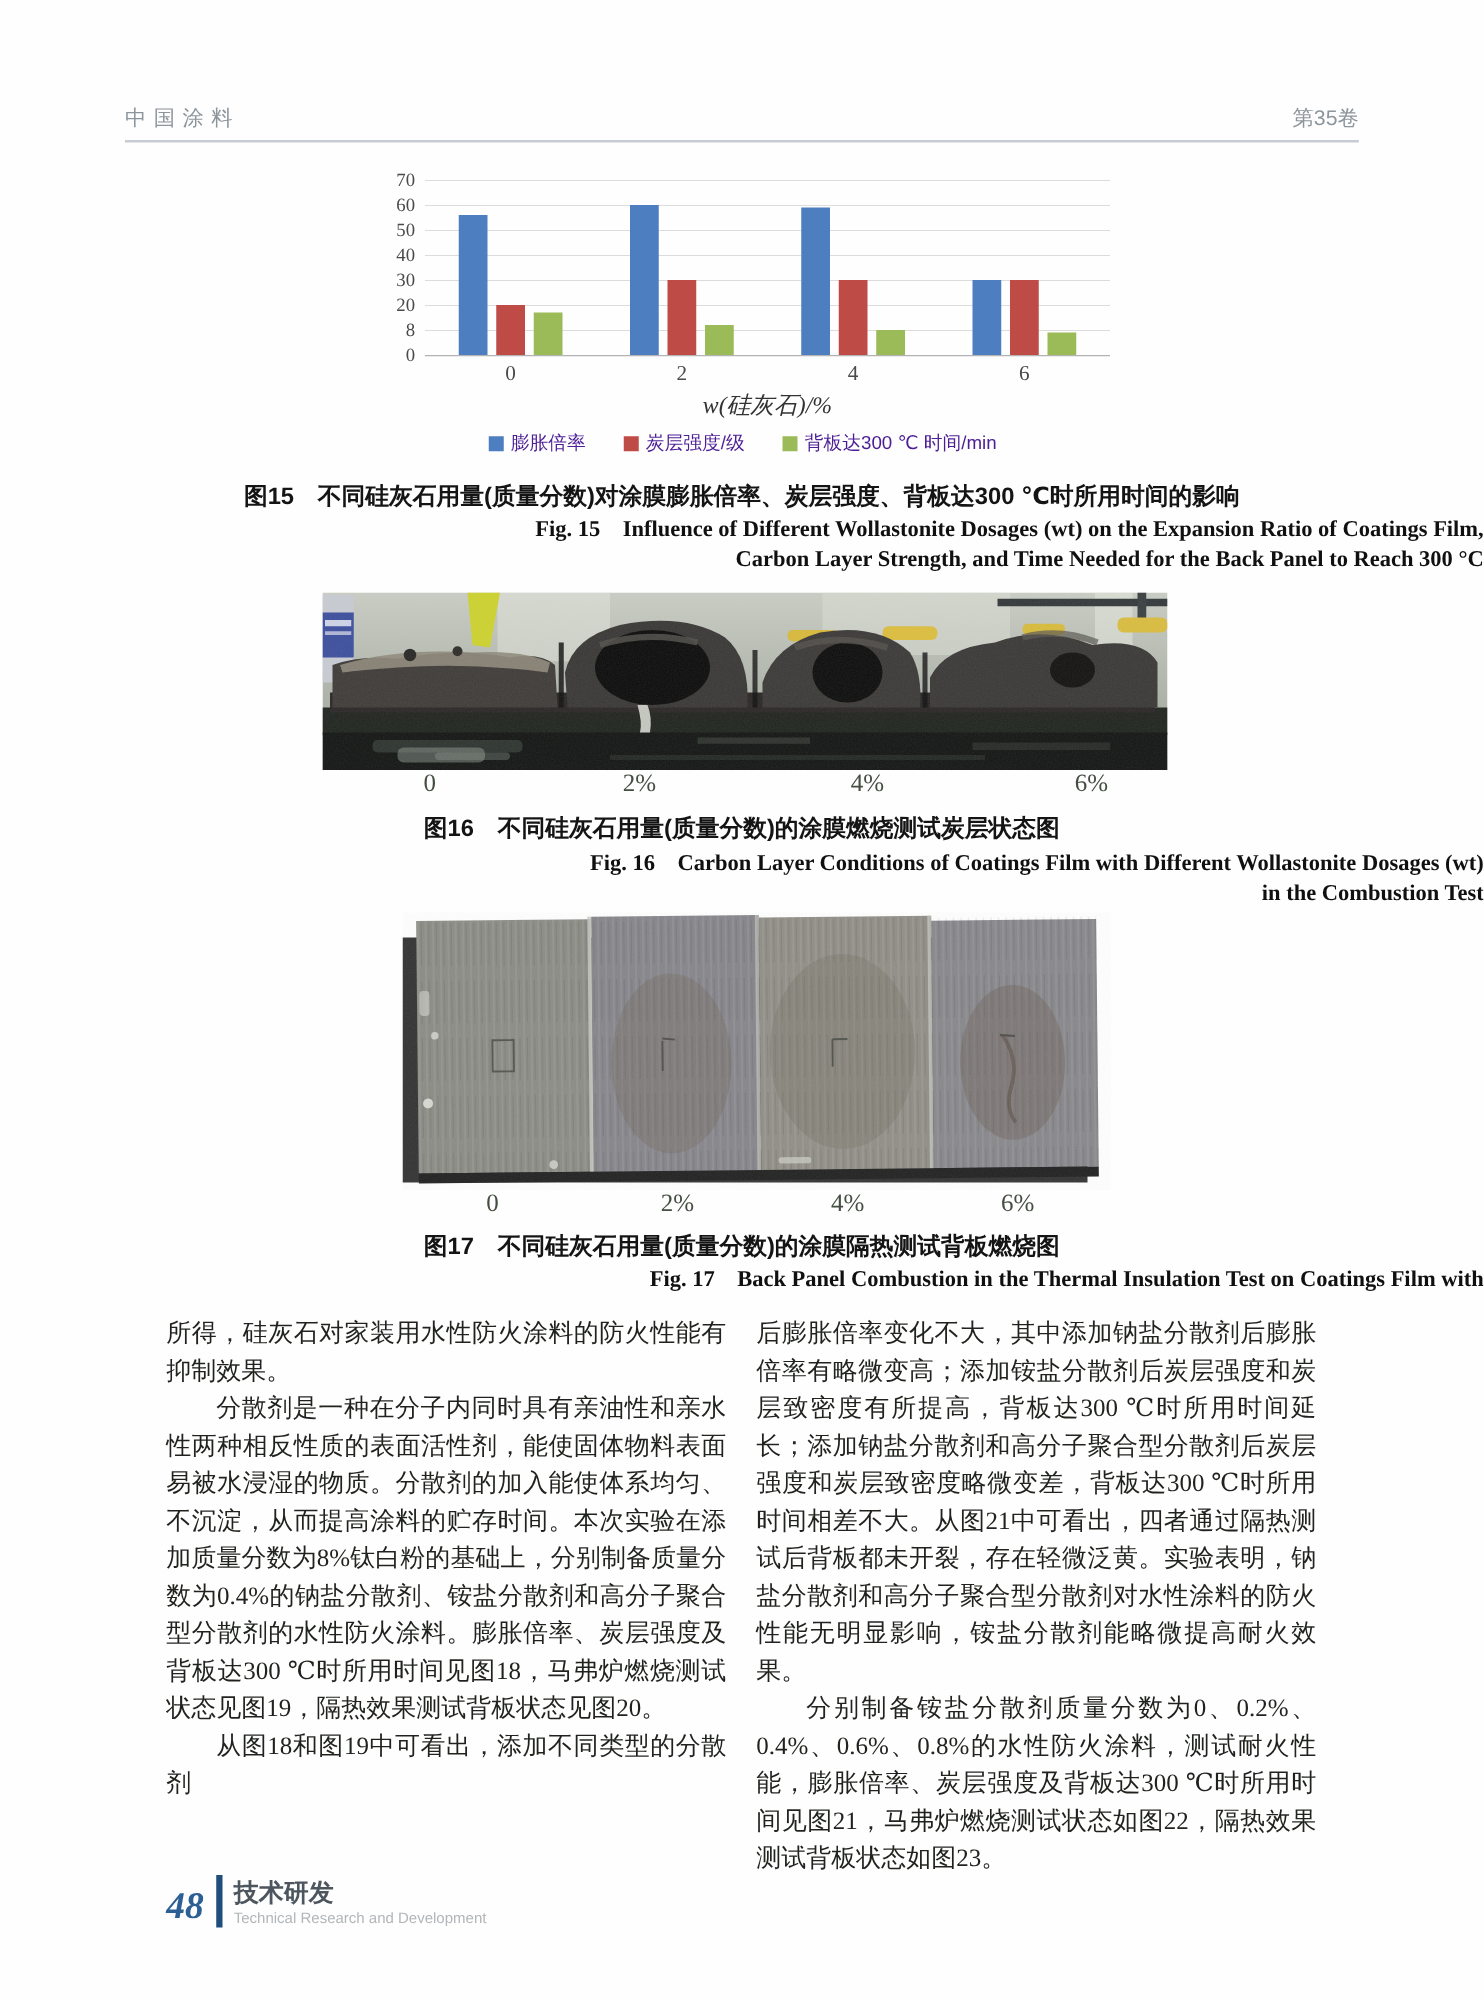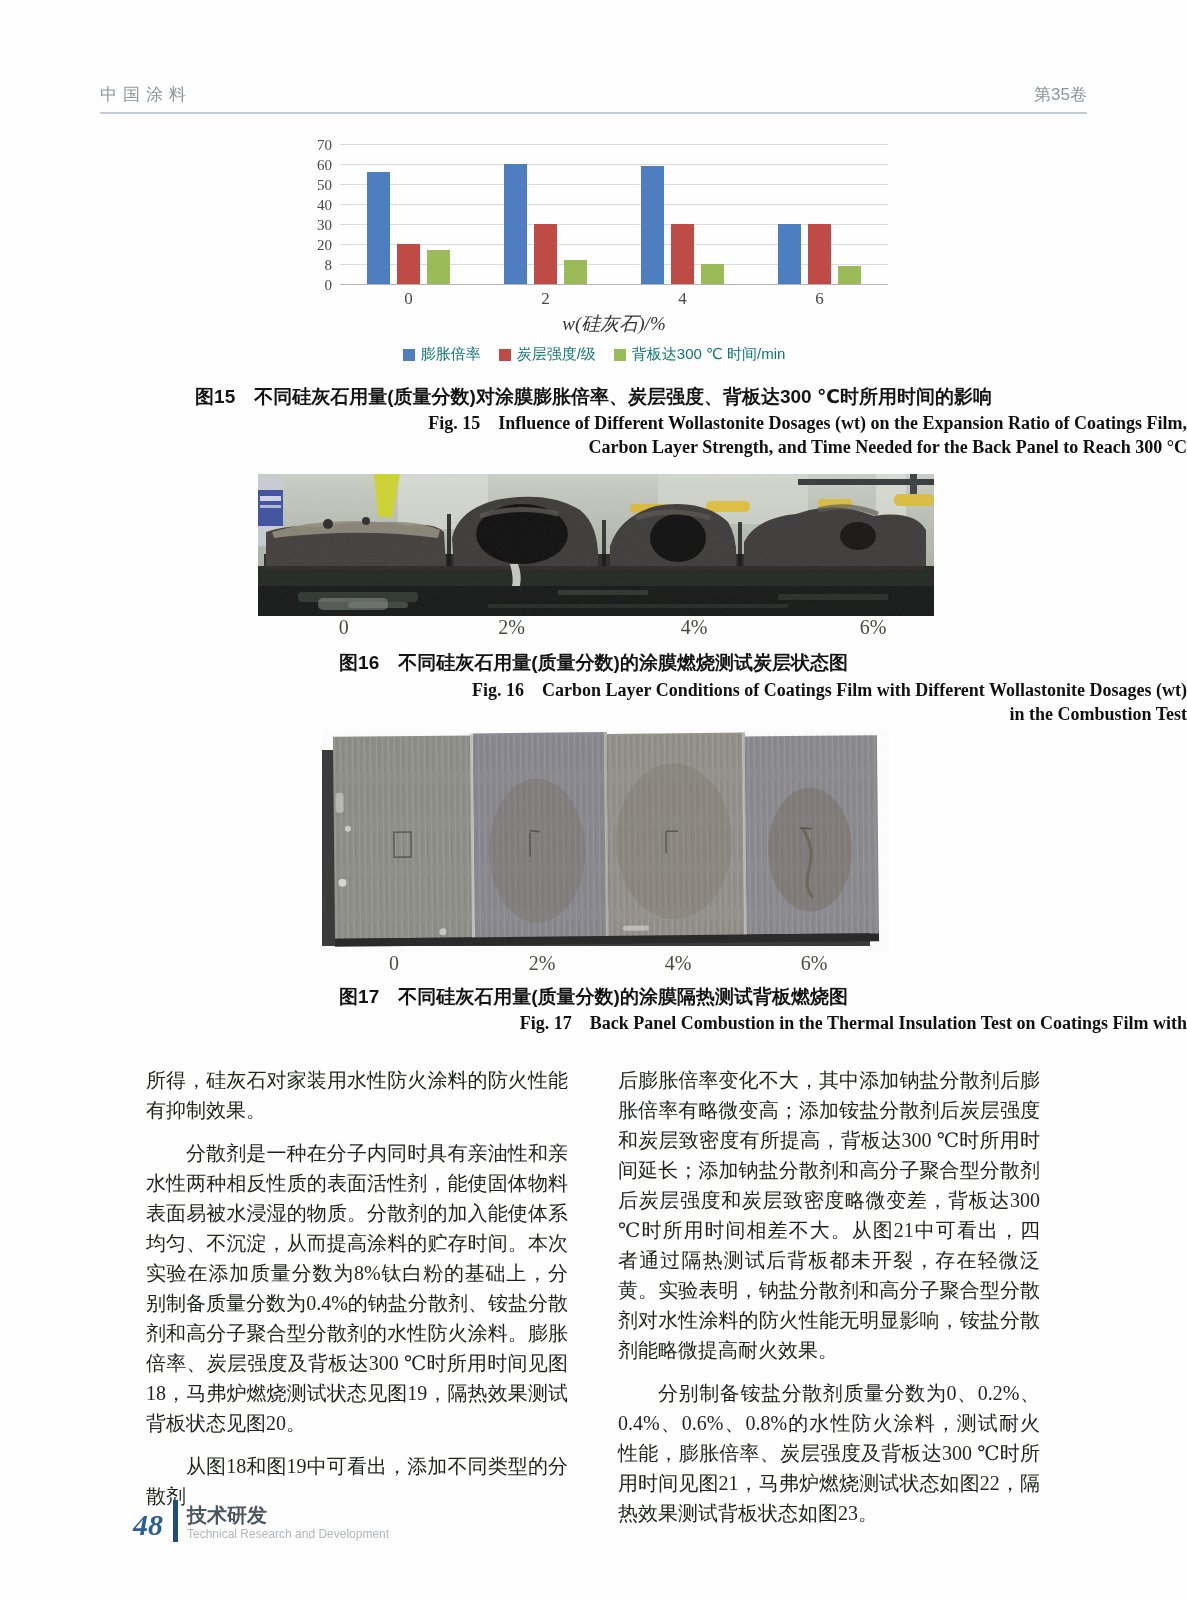--- a/index.html
+++ b/index.html
@@ -28,22 +28,22 @@
   .bar-groups{display:flex;height:100%;align-items:flex-end;}
   .bar-group{flex:1;display:flex;justify-content:center;align-items:flex-end;gap:7px;}
   .bar{width:23px;}
   .x-labels{display:flex;margin-left:42px;width:548px;font-size:17px;color:#4a4a4a;margin-top:4px;}
   .xtick{flex:1;text-align:center;}
   .axis-title{
     margin-left:42px;width:548px;text-align:center;font-size:19px;color:#333;
     font-style:italic;margin-top:2px;
   }
   .legend{
-    margin-top:8px;display:flex;justify-content:center;gap:18px;
-    font-family:"Liberation Sans","DejaVu Sans",sans-serif;font-size:15px;color:#0f766e;
+    margin-top:8px;display:flex;justify-content:center;gap:30px;
+    font-family:"Liberation Sans","DejaVu Sans",sans-serif;font-size:15px;color:#4c1d95;
   }
   .legend-item{display:inline-flex;align-items:center;gap:6px;}
   .swatch{width:12px;height:12px;display:inline-block;}
   
   .cap-zh{
     position:absolute;left:0;right:0;text-align:center;
     font-family:"Liberation Sans","DejaVu Sans",sans-serif;font-weight:bold;
     font-size:19px;color:#141414;
   }
   .cap-en{
@@ -55,21 +55,21 @@
   .photo{position:absolute;display:block;}
   .photo svg{display:block;width:100%;height:100%;}
   .photo-labels{position:absolute;height:26px;font-size:20px;color:#454e42;}
   .photo-label{position:absolute;top:0;transform:translateX(-50%);}
   
   .columns{
     position:absolute;left:133px;top:1052px;width:920px;display:flex;gap:24px;
     font-size:20px;line-height:30px;text-align:justify;color:#1f221d;
   }
   .col{width:448px;}
-  .col p{margin:13px;}
+  .col p{margin:0;}
   .col p.indent{text-indent:2em;}
   .sec-heading{
     font-family:"Liberation Sans","DejaVu Sans",sans-serif;font-weight:bold;
     color:#567a46;font-size:20px;line-height:31px;
     padding-left:54px;text-indent:-54px;margin:1px 0;
   }
   .sec-heading .num{margin-right:20px;}
   
   .footer{position:absolute;left:133px;top:1500px;display:flex;align-items:flex-end;}
   .page-num{

